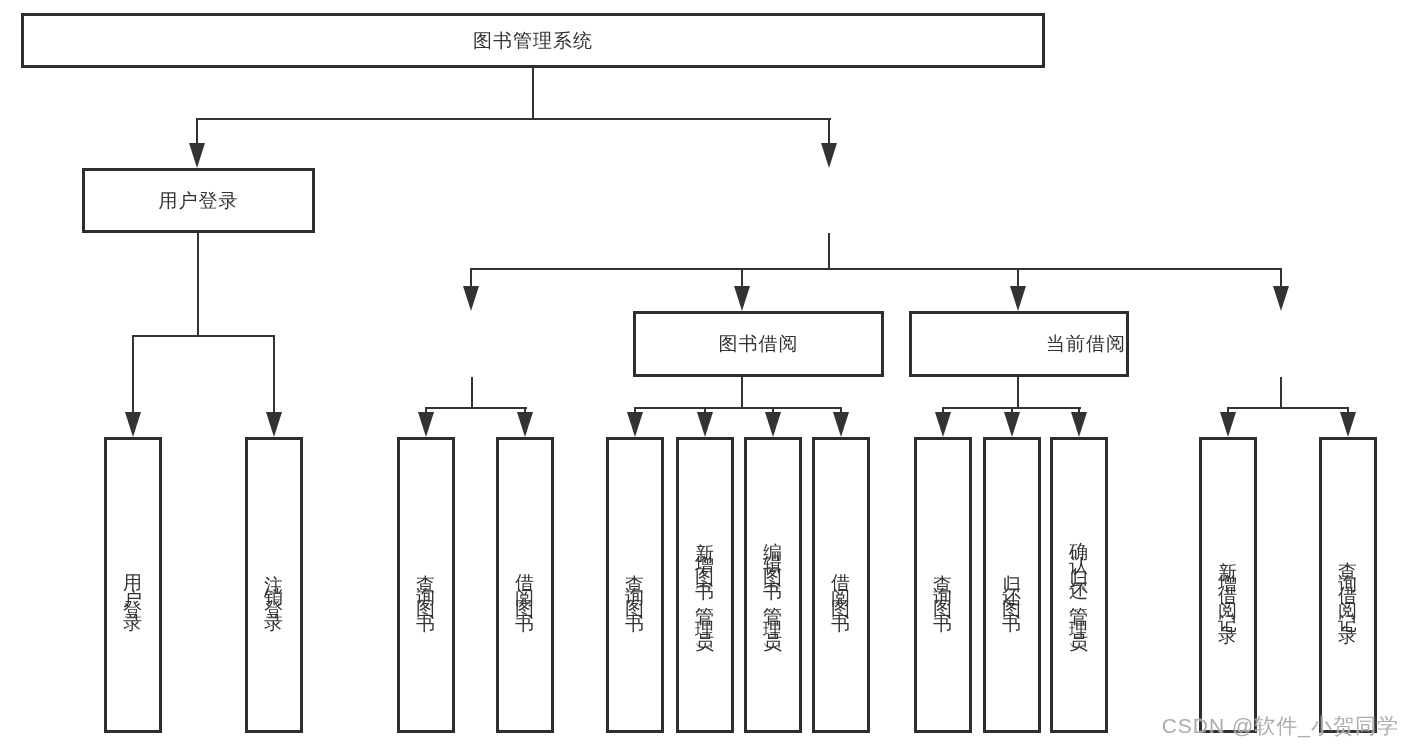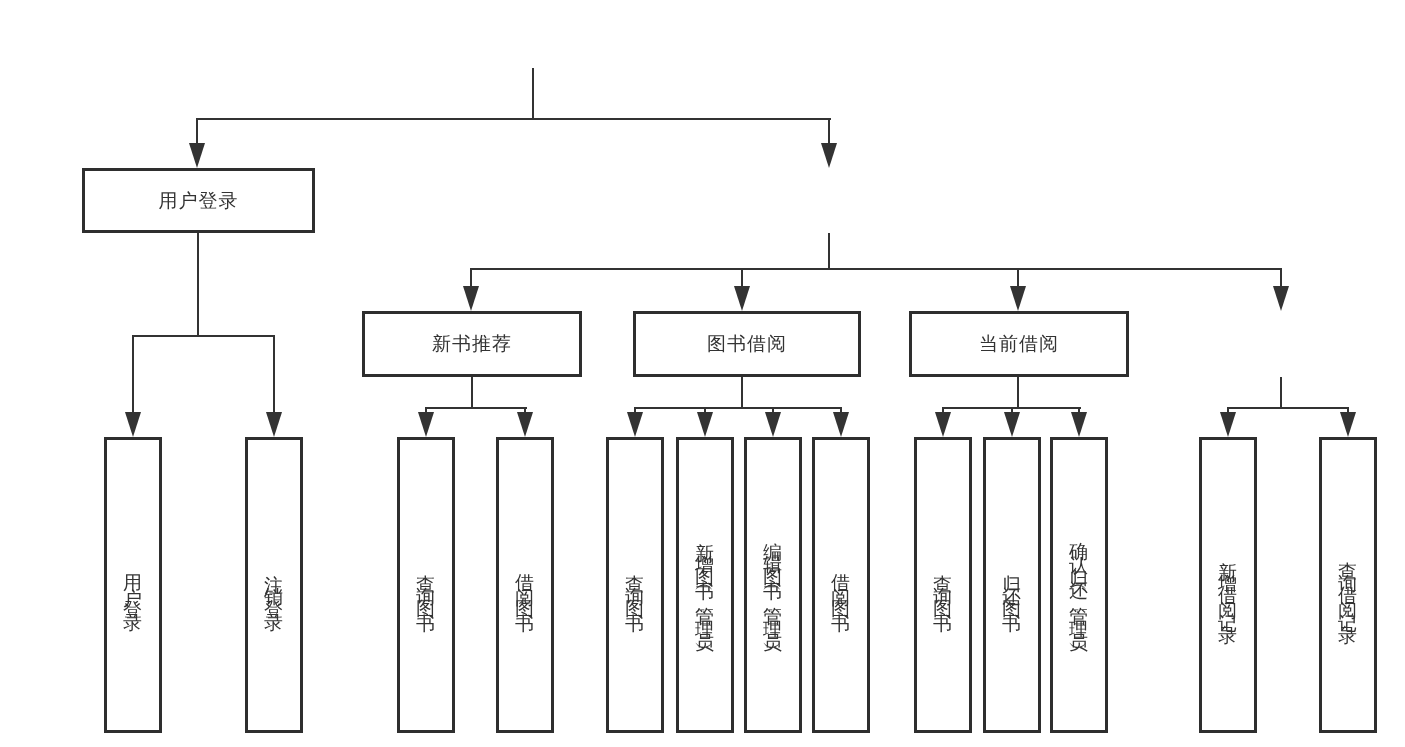--- a/index.html
+++ b/index.html
@@ -66,20 +66,23 @@
     letter-spacing: 1px;
     z-index: 10;
     white-space: nowrap;
   }
 </style>
 </head>
 <body>
 
 <div class="canvas">
 
+  <div class="node" style="left:21px; top:13px; width:1024px; height:55px;">
+    <span>图书管理系统</span>
+  </div>
 
   <div class="vl" style="left:532px; top:68px; height:52px;"></div>
   <div class="hl" style="left:196px; top:118px; width:635px;"></div>
   <div class="vl" style="left:196px; top:118px; height:28px;"></div>
   <div class="arr" style="left:189px; top:143px;"></div>
   <div class="vl" style="left:828px; top:118px; height:28px;"></div>
   <div class="arr" style="left:821px; top:143px;"></div>
 
   <div class="node" style="left:82px; top:168px; width:233px; height:65px;">
     <span>用户登录</span>
@@ -96,27 +99,24 @@
   <div class="hl" style="left:470px; top:268px; width:812px;"></div>
   <div class="vl" style="left:470px; top:268px; height:20px;"></div>
   <div class="arr" style="left:463px; top:286px;"></div>
   <div class="vl" style="left:741px; top:268px; height:20px;"></div>
   <div class="arr" style="left:734px; top:286px;"></div>
   <div class="vl" style="left:1017px; top:268px; height:20px;"></div>
   <div class="arr" style="left:1010px; top:286px;"></div>
   <div class="vl" style="left:1280px; top:268px; height:20px;"></div>
   <div class="arr" style="left:1273px; top:286px;"></div>
 
-  <div class="node" style="left:362px; top:311px; width:220px; height:66px;">
-    <span>新书推荐</span>
-  </div>
-  <div class="node" style="left:633px; top:311px; width:228px; height:66px;">
+  <div class="node" style="left:633px; top:311px; width:251px; height:66px;">
     <span>图书借阅</span>
   </div>
-  <div class="node" style="left:909px; top:311px; width:220px; height:66px;">
+  <div class="node" style="left:909px; top:311px; width:220px; height:66px;justify-content:flex-end;">
     <span>当前借阅</span>
   </div>
 
   <div class="vl" style="left:471px; top:377px; height:32px;"></div>
   <div class="hl" style="left:425px; top:407px; width:102px;"></div>
   <div class="vl" style="left:425px; top:407px; height:7px;"></div>
   <div class="arr" style="left:418px; top:412px;"></div>
   <div class="vl" style="left:524px; top:407px; height:7px;"></div>
   <div class="arr" style="left:517px; top:412px;"></div>
 
@@ -184,14 +184,15 @@
     <span>确认归还（管理员）</span>
   </div>
 
   <div class="leaf" style="left:1199px;">
     <span>新增借阅记录</span>
   </div>
   <div class="leaf" style="left:1319px;">
     <span>查询借阅记录</span>
   </div>
 
+  <div class="watermark">CSDN @软件_小贺同学</div>
 
 </div>
 
 </body></html>

